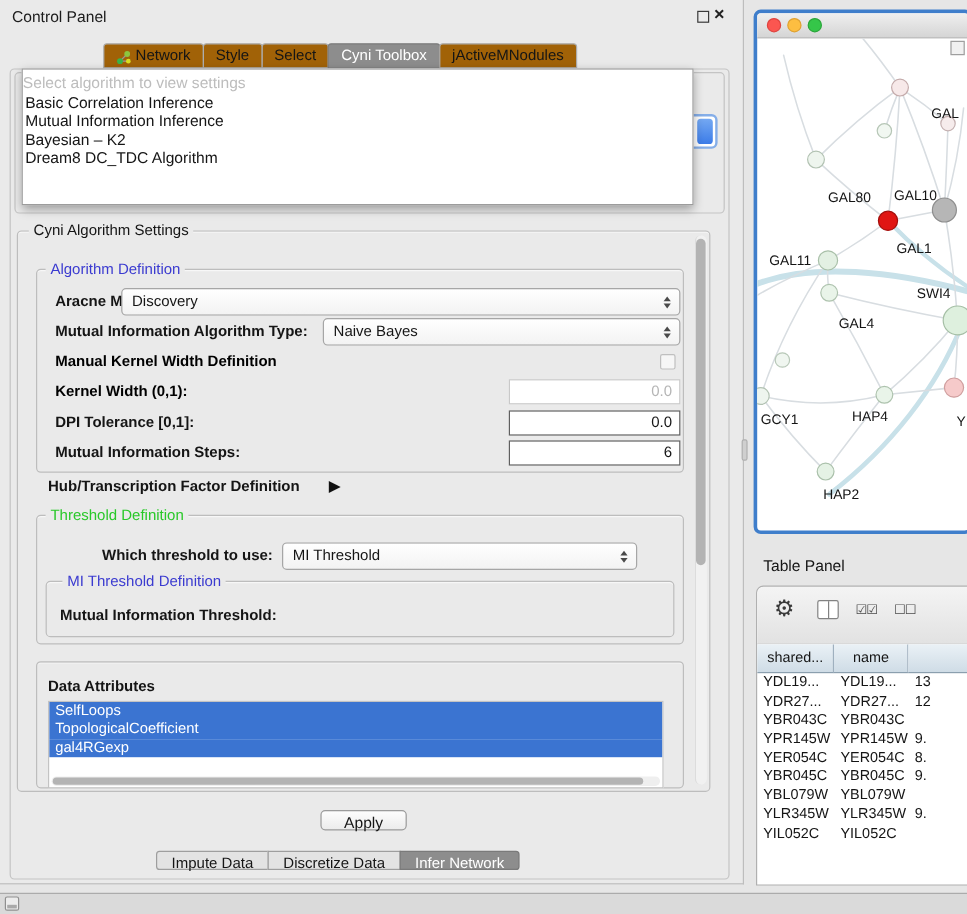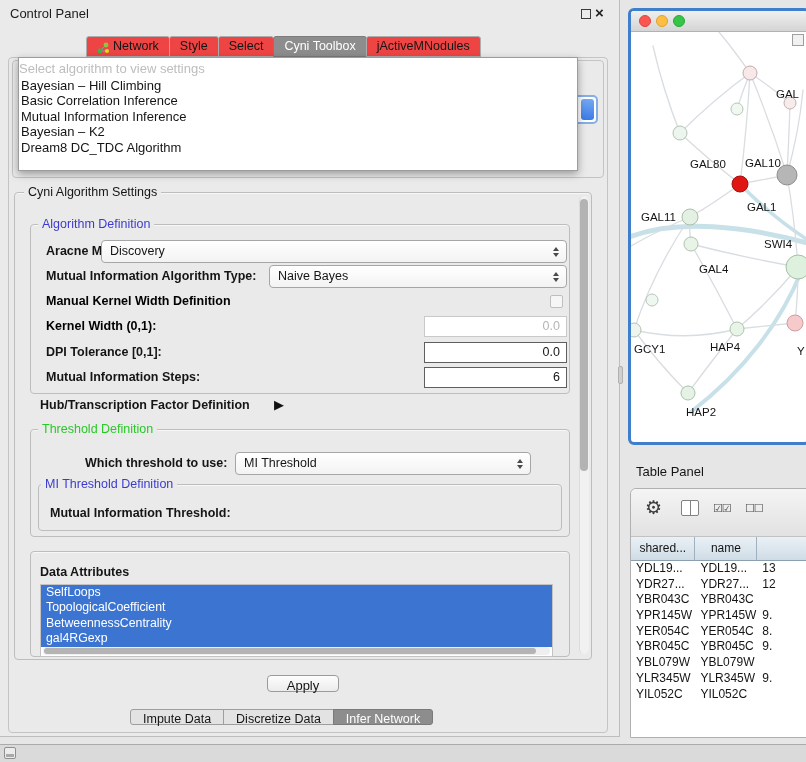--- a/index.html
+++ b/index.html
@@ -7,21 +7,21 @@
   .screen{position:relative;width:806px;height:762px;background:#e6e6e6;overflow:hidden;
           font-family:"Liberation Sans","DejaVu Sans",sans-serif;color:#151515;font-size:12.5px}
   .abs{position:absolute}
   
   .cp-bg{left:0;top:0;width:620px;height:737px;background:#eaeaea;border-right:1px solid #bdbdbd;border-bottom:1px solid #bdbdbd}
   .cp-title{left:10px;top:6px;font-size:13px;color:#1c1c1c}
   .float-icon{left:581px;top:9px;width:10px;height:10px;border:1.5px solid #3a3a3a}
   .close-icon{left:595px;top:4px;font-size:15px;font-weight:bold;color:#222;cursor:default}
   
   .tabbar{left:86px;top:36px;height:21px;display:flex}
-  .tab{display:flex;align-items:center;gap:4px;padding:0 10px;line-height:19px;background:#ef4444;
+  .tab{display:flex;align-items:center;gap:4px;padding:0 10px;line-height:19px;background:#a16207;
        border:1px solid #adadad;margin-right:-1px;font-size:12.5px;border-radius:3px 3px 0 0;white-space:nowrap}
   .tab.active{background:#8d8d8d;border-color:#7c7c7c;color:#fff}
   .net-ico{display:inline-block;width:12px;height:12px}
   
   .panelbox{border:1px solid #c4c4c4;border-radius:4px}
   .groupbox{border:1px solid #bdbdbd;border-radius:4px;box-shadow:inset 0 1px 0 rgba(255,255,255,.6)}
   .gtitle{position:absolute;background:#eaeaea;padding:0 4px;white-space:nowrap;font-size:12.5px}
   .blue{color:#3b3bd0}.green{color:#29c829}
   .glabel{position:absolute;font-weight:bold;white-space:nowrap}
   .glabel.disabled{color:#000000}
@@ -127,21 +127,20 @@
   <div class="abs panelbox" style="left:8px;top:57px;width:600px;height:676px"></div>
 
   <div class="abs panelbox" style="left:12px;top:60px;width:592px;height:118px"></div>
   <div class="abs combo-frag">
     <span class="combo-frag-btn"></span>
   </div>
 
   <div class="abs popup">
     <div class="dd-placeholder">Select algorithm to view settings</div>
     <div>
-        <div class="dd-item">Bayesian – Hill Climbing</div>
         <div class="dd-item">Basic Correlation Inference</div>
         <div class="dd-item">Mutual Information Inference</div>
         <div class="dd-item">Bayesian – K2</div>
         <div class="dd-item">Dream8 DC_TDC Algorithm</div>
       </div>
   </div>
 
   <div class="abs groupbox" style="left:14px;top:192px;width:578px;height:468px"></div>
   <span class="gtitle" style="left:24px;top:185px">Cyni Algorithm Settings</span>
   <div class="abs sb-track" style="left:579px;top:196px;width:10px;height:458px"></div>
@@ -189,30 +188,29 @@
   <span class="glabel" style="left:85px;top:456px">Which threshold to use:</span>
   <div class="combo" style="left:235px;top:452px;width:296px">
     <span>MI Threshold</span>
     <span class="combo-arrows">
         <i class="up"></i>
         <i class="down"></i>
       </span>
   </div>
 
   <div class="abs groupbox" style="left:38px;top:484px;width:524px;height:47px"></div>
-  <span class="gtitle blue" style="left:41px;top:477px">MI Threshold Definition</span>
+  <span class="gtitle blue" style="left:52px;top:477px">MI Threshold Definition</span>
   <span class="glabel" style="left:50px;top:506px">Mutual Information Threshold:</span>
 
   <div class="abs groupbox" style="left:30px;top:551px;width:540px;height:106px"></div>
   <span class="glabel" style="left:40px;top:565px">Data Attributes</span>
   <div class="abs attr-list">
     <div>
         <div class="attr-item">SelfLoops</div>
         <div class="attr-item">TopologicalCoefficient</div>
-        <div class="attr-item">BetweennessCentrality</div>
         <div class="attr-item">gal4RGexp</div>
       </div>
     <div class="hscroll">
         <div class="hthumb"></div>
       </div>
   </div>
 
   <div class="btn" style="left:267px;top:675px;width:72px;height:17px;line-height:19px">Apply</div>
 
   <div class="abs btabs">

